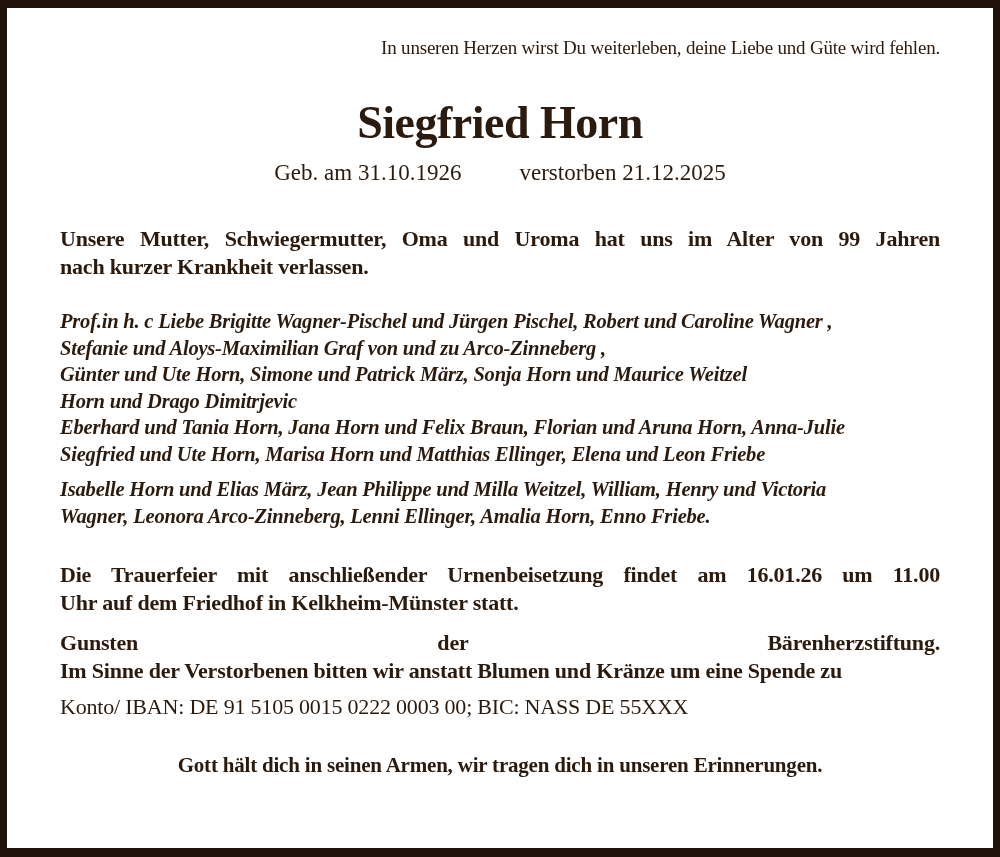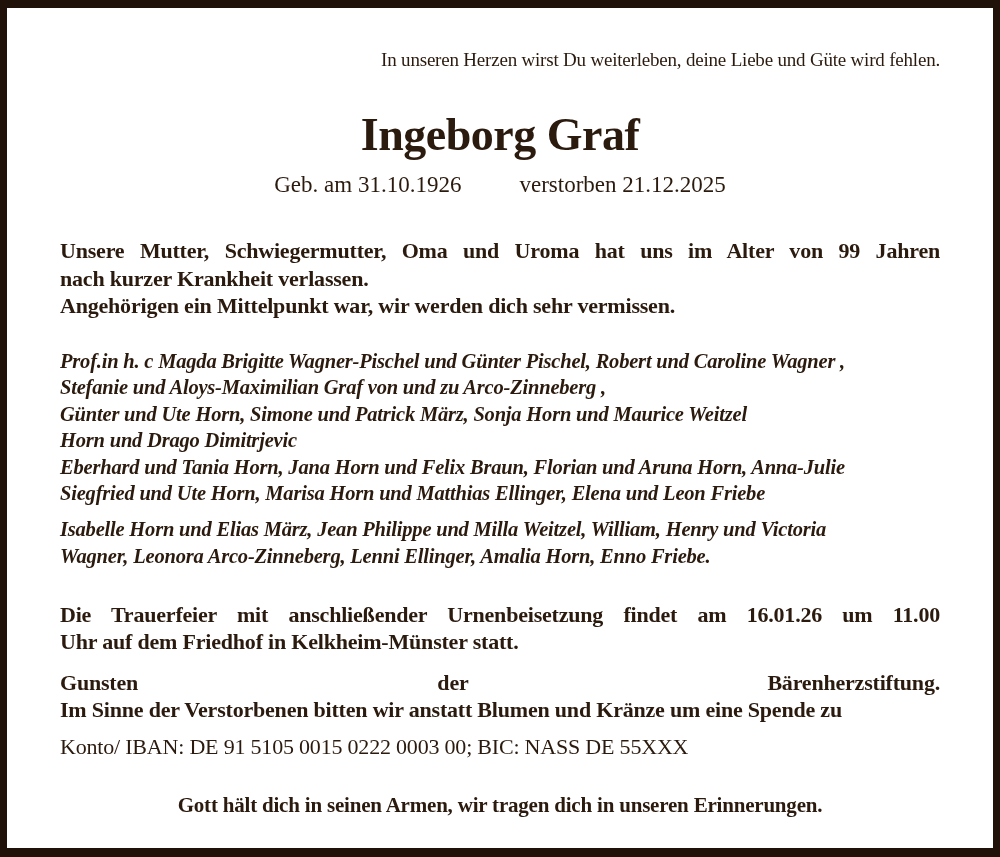--- a/index.html
+++ b/index.html
@@ -12,21 +12,21 @@
   body {
     font-family: "Liberation Serif", serif;
     background: var(--frame);
   }
   .sheet {
     width: 1000px;
     height: 857px;
     background: var(--paper);
     border: solid var(--frame);
     border-width: 8px 7px 9px 7px;
-    padding: 16px 53px;
+    padding: 4px 53px;
     overflow: hidden;
     color: var(--ink);
   }
   .epigraph {
     margin-top: 25px;
     font-size: 19px;
     line-height: 22px;
     text-align: right;
     letter-spacing: -0.2px;
   }
@@ -77,38 +77,37 @@
     letter-spacing: -0.2px;
   }
 </style>
 </head>
 <body>
 
 <div class="sheet">
 
   <div class="epigraph">In unseren Herzen wirst Du weiterleben, deine Liebe und Güte wird fehlen.</div>
 
-  <h1 class="name">Ingeborg Graf</h1>
+  <h1 class="name">Siegfried Horn</h1>
 
   <div class="dates">
     <span>Geb. am 31.10.1926</span>
     <span>verstorben 21.12.2025</span>
   </div>
 
   <div class="para body-size justified intro1">
       <div class="ln">Unsere Mutter, Schwiegermutter, Oma und Uroma hat uns im Alter von 99 Jahren</div>
       <div class="ln">nach kurzer Krankheit verlassen.</div>
     </div>
 
   <div class="para body-size justified intro2">
-      <div class="ln">Angehörigen ein Mittelpunkt war, wir werden dich sehr vermissen.</div>
     </div>
 
   <div class="para names names1">
-      <div class="ln">Prof.in h. c Magda Brigitte Wagner-Pischel und Günter Pischel, Robert und Caroline Wagner ,</div>
+      <div class="ln">Prof.in h. c Liebe Brigitte Wagner-Pischel und Jürgen Pischel, Robert und Caroline Wagner ,</div>
       <div class="ln">Stefanie und Aloys-Maximilian Graf von und zu Arco-Zinneberg ,</div>
       <div class="ln">Günter und Ute Horn, Simone und Patrick März, Sonja Horn und Maurice Weitzel</div>
       <div class="ln">Horn und Drago Dimitrjevic</div>
       <div class="ln">Eberhard und Tania Horn, Jana Horn und Felix Braun, Florian und Aruna Horn, Anna-Julie</div>
       <div class="ln">Siegfried und Ute Horn, Marisa Horn und Matthias Ellinger, Elena und Leon Friebe</div>
     </div>
 
   <div class="para names names2">
       <div class="ln">Isabelle Horn und Elias März, Jean Philippe und Milla Weitzel, William, Henry und Victoria</div>
       <div class="ln">Wagner, Leonora Arco-Zinneberg, Lenni Ellinger, Amalia Horn, Enno Friebe.</div>

